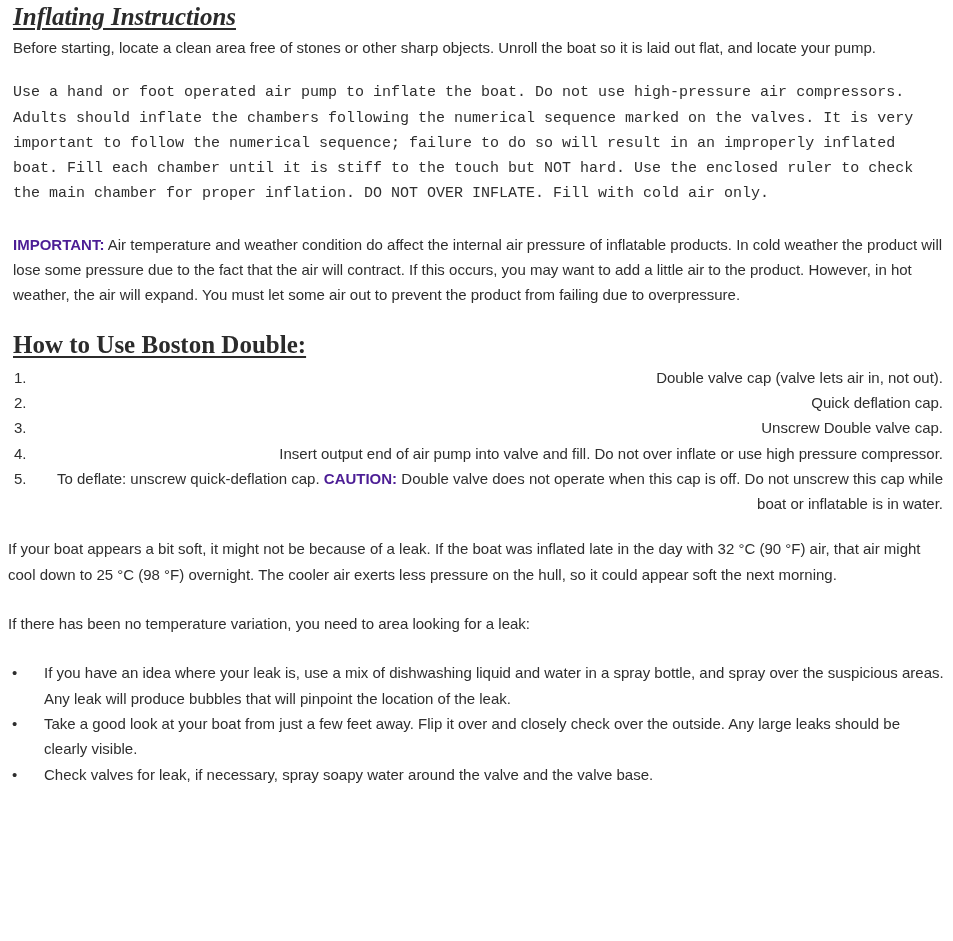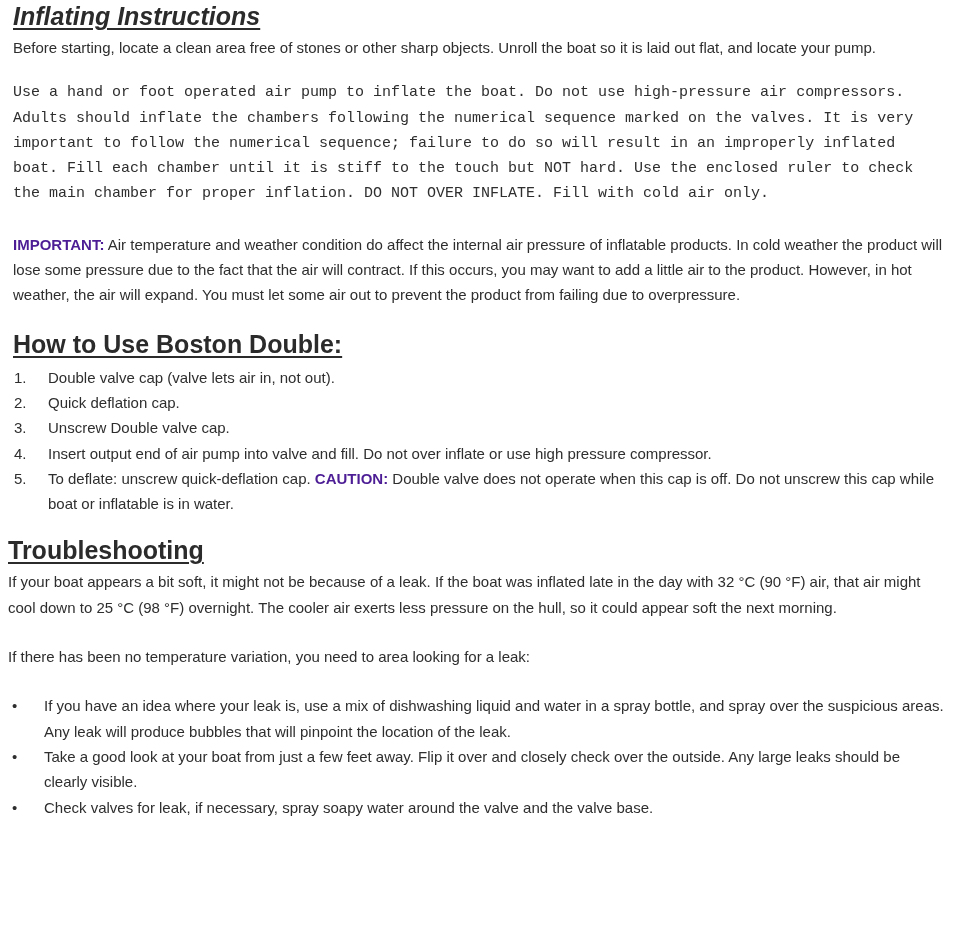--- a/index.html
+++ b/index.html
@@ -17,20 +17,21 @@
 
   .heading {
     font-size: 25px;
     font-weight: 700;
     line-height: 29px;
     color: #2b2b2b;
     text-decoration: underline;
     text-decoration-thickness: 2px;
     text-underline-offset: 3px;
     display: inline-block;
+    font-family: Liberation Serif, serif;
   }
   .heading--italic { font-style: italic; }
   .heading-row { line-height: 29px; }
 
   p, li {
     font-size: 15px;
     line-height: 25.3px;
     color: #2e2e2e;
   }
   strong { font-weight: 700; color: #4c1d95; }
@@ -43,21 +44,21 @@
   .section--troubleshooting { margin-top: 20px; }
   .ts-p-first { margin-top: 1px; }
   .ts-p-gap   { margin-top: 24px; }
 
   ol.valve-steps {
     margin-top: 3px;
     list-style: none;
     counter-reset: step;
     padding-left: 35px;
   }
-  ol.valve-steps > li { position: relative; }
+  ol.valve-steps > li { position: relative; text-align: right; }
   ol.valve-steps > li::before {
     counter-increment: step;
     content: counter(step) ".";
     position: absolute;
     left: -34px;
     top: 0;
   }
 
   ul.leak-checks {
     margin-top: 24px;
@@ -106,23 +107,20 @@
     </li>
     <li>
       <span>To deflate: unscrew quick-deflation cap.</span>
       <strong>CAUTION:</strong>
       <span>Double valve does not operate when this cap is off. Do not unscrew this cap while boat or inflatable is in water.</span>
     </li>
   </ol>
 </section>
 
 <section class="section section--troubleshooting">
-  <div class="heading-row">
-    <h2 class="heading">Troubleshooting</h2>
-  </div>
   <p class="ts-p-first">If your boat appears a bit soft, it might not be because of a leak. If the boat was inflated late in the day with 32 °C (90 °F) air, that air might cool down to 25 °C (98 °F) overnight. The cooler air exerts less pressure on the hull, so it could appear soft the next morning.</p>
   <p class="ts-p-gap">If there has been no temperature variation, you need to area looking for a leak:</p>
   <ul class="leak-checks">
     <li>
       <span>If you have an idea where your leak is, use a mix of dishwashing liquid and water in a spray bottle, and spray over the suspicious areas. Any leak will produce bubbles that will pinpoint the location of the leak.</span>
     </li>
     <li>
       <span>Take a good look at your boat from just a few feet away. Flip it over and closely check over the outside. Any large leaks should be clearly visible.</span>
     </li>
     <li>

